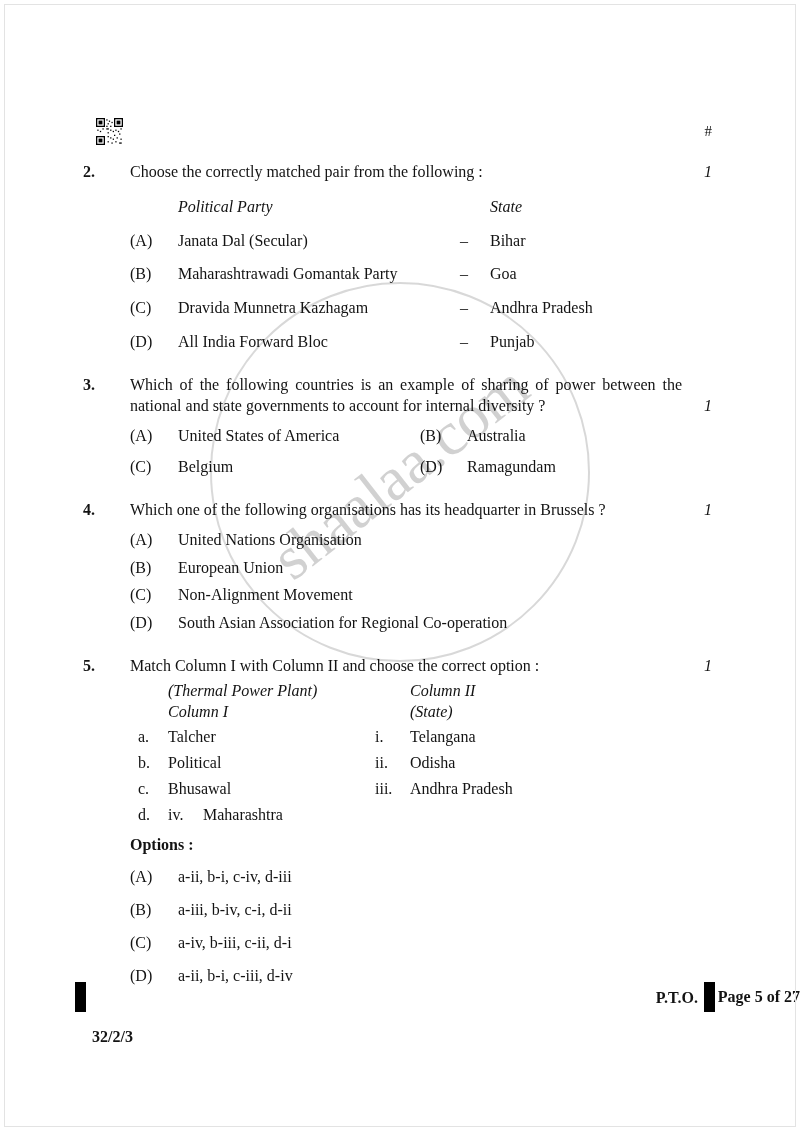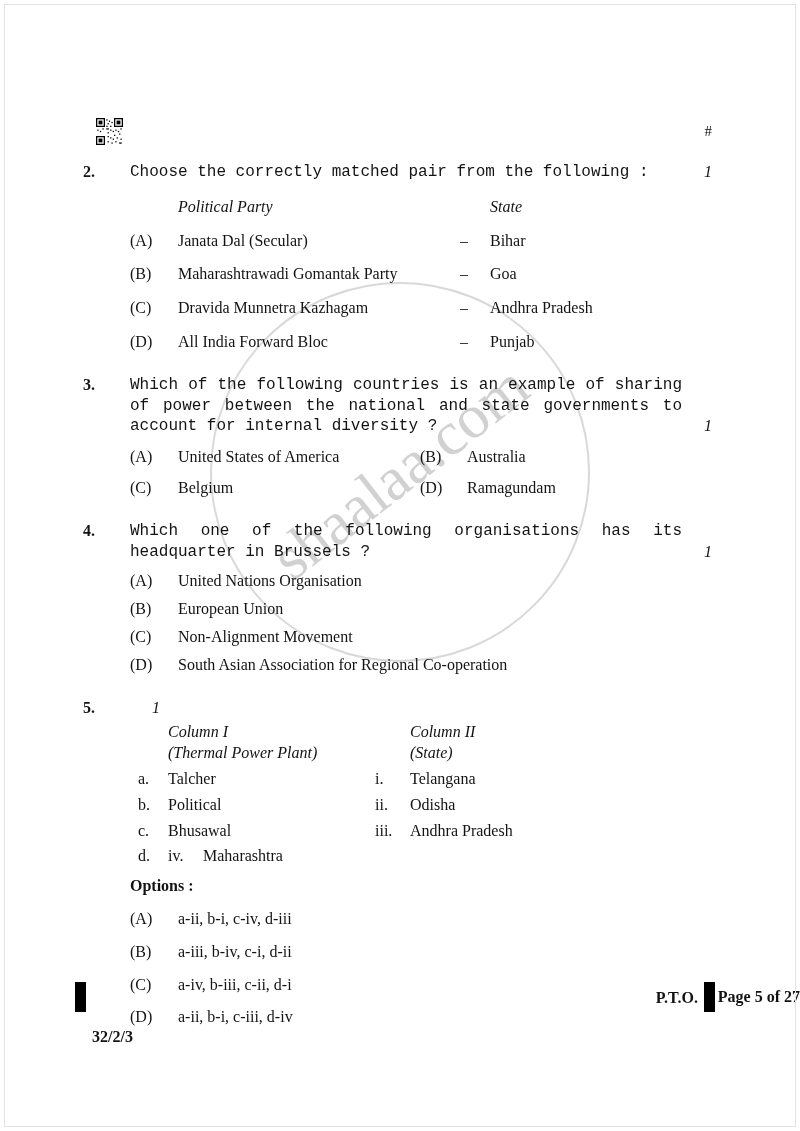--- a/index.html
+++ b/index.html
@@ -27,21 +27,21 @@
   }
   .content { position:relative; z-index:1; padding:118px 88px 0 83px; }
 
   .top-row { display:flex; justify-content:space-between; align-items:flex-start; height:28px; }
   .qr { margin-left:13px; display:block; }
   .hash { margin-top:4px; font-size:15px; }
 
   .question { margin-top:0; }
   .q-row { display:flex; }
   .q-num { width:47px; flex-shrink:0; font-weight:bold; }
-  .q-text { flex:1; text-align:justify;font-family:Liberation Mono, monospace; }
+  .q-text { flex:1; text-align:justify; }
   .q-mark { width:30px; flex-shrink:0; text-align:right; font-style:italic; align-self:flex-end; }
   .q-options { margin-left:47px; }
 
   .opt-label { width:48px; flex-shrink:0; }
 
   
   .q2 .q-row { margin-top:16px; }
   .q2-header { display:flex; margin:14px 0 0 48px; font-style:italic; }
   .q2-h1 { width:312px; }
   .q2-row { display:flex; margin-top:13px; }
@@ -223,27 +223,28 @@
       <div class="q4-row">
         <span class="opt-label">(D)</span>
         <span class="q4-text">South Asian Association for Regional Co-operation</span>
       </div>
     </div>
   </div>
 
   <div class="question q5">
     <div class="q-row">
       <span class="q-num">5.</span>
+      <span class="q-text">Match Column I with Column II and choose the correct option :</span>
       <span class="q-mark">1</span>
     </div>
     <div class="q-options">
       <div class="q5-cols">
         <div class="q5-col1">
+          <div>(Thermal Power Plant)</div>
           <div>Column I</div>
-          <div>(Thermal Power Plant)</div>
         </div>
         <div class="q5-col2">
           <div>Column II</div>
           <div>(State)</div>
         </div>
       </div>
       <div class="q5-pair">
         <span class="p-letter">a.</span>
         <span class="p-left">Talcher</span>
         <span class="p-roman">i.</span>

